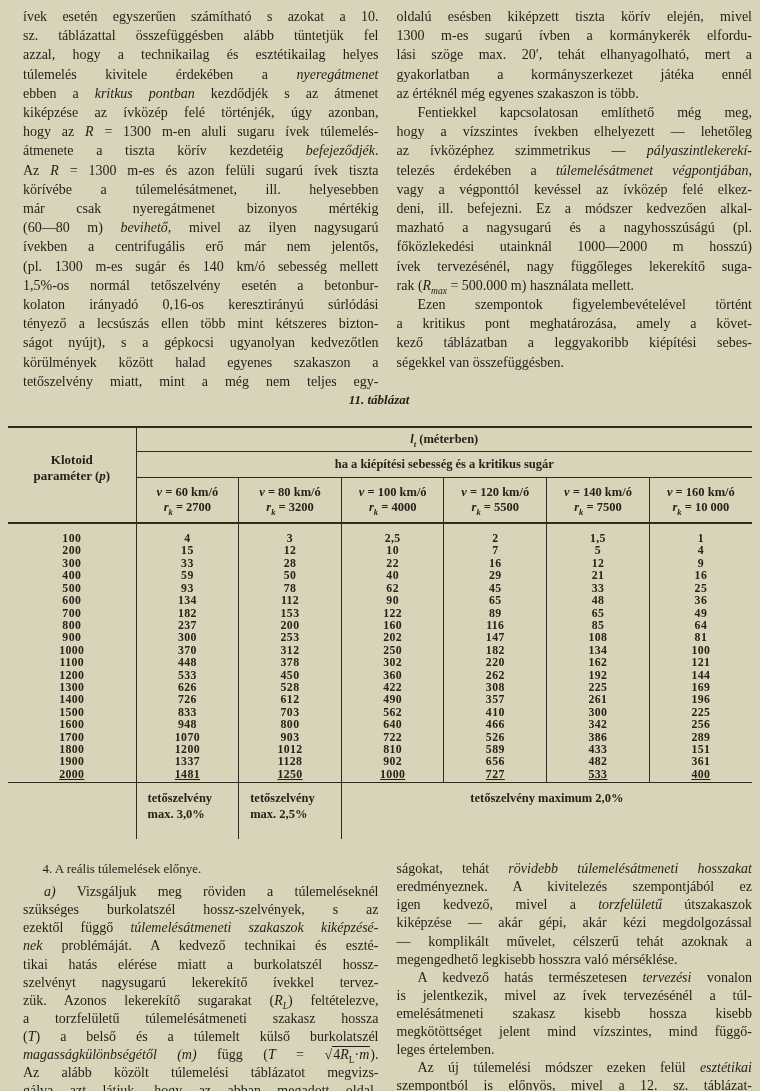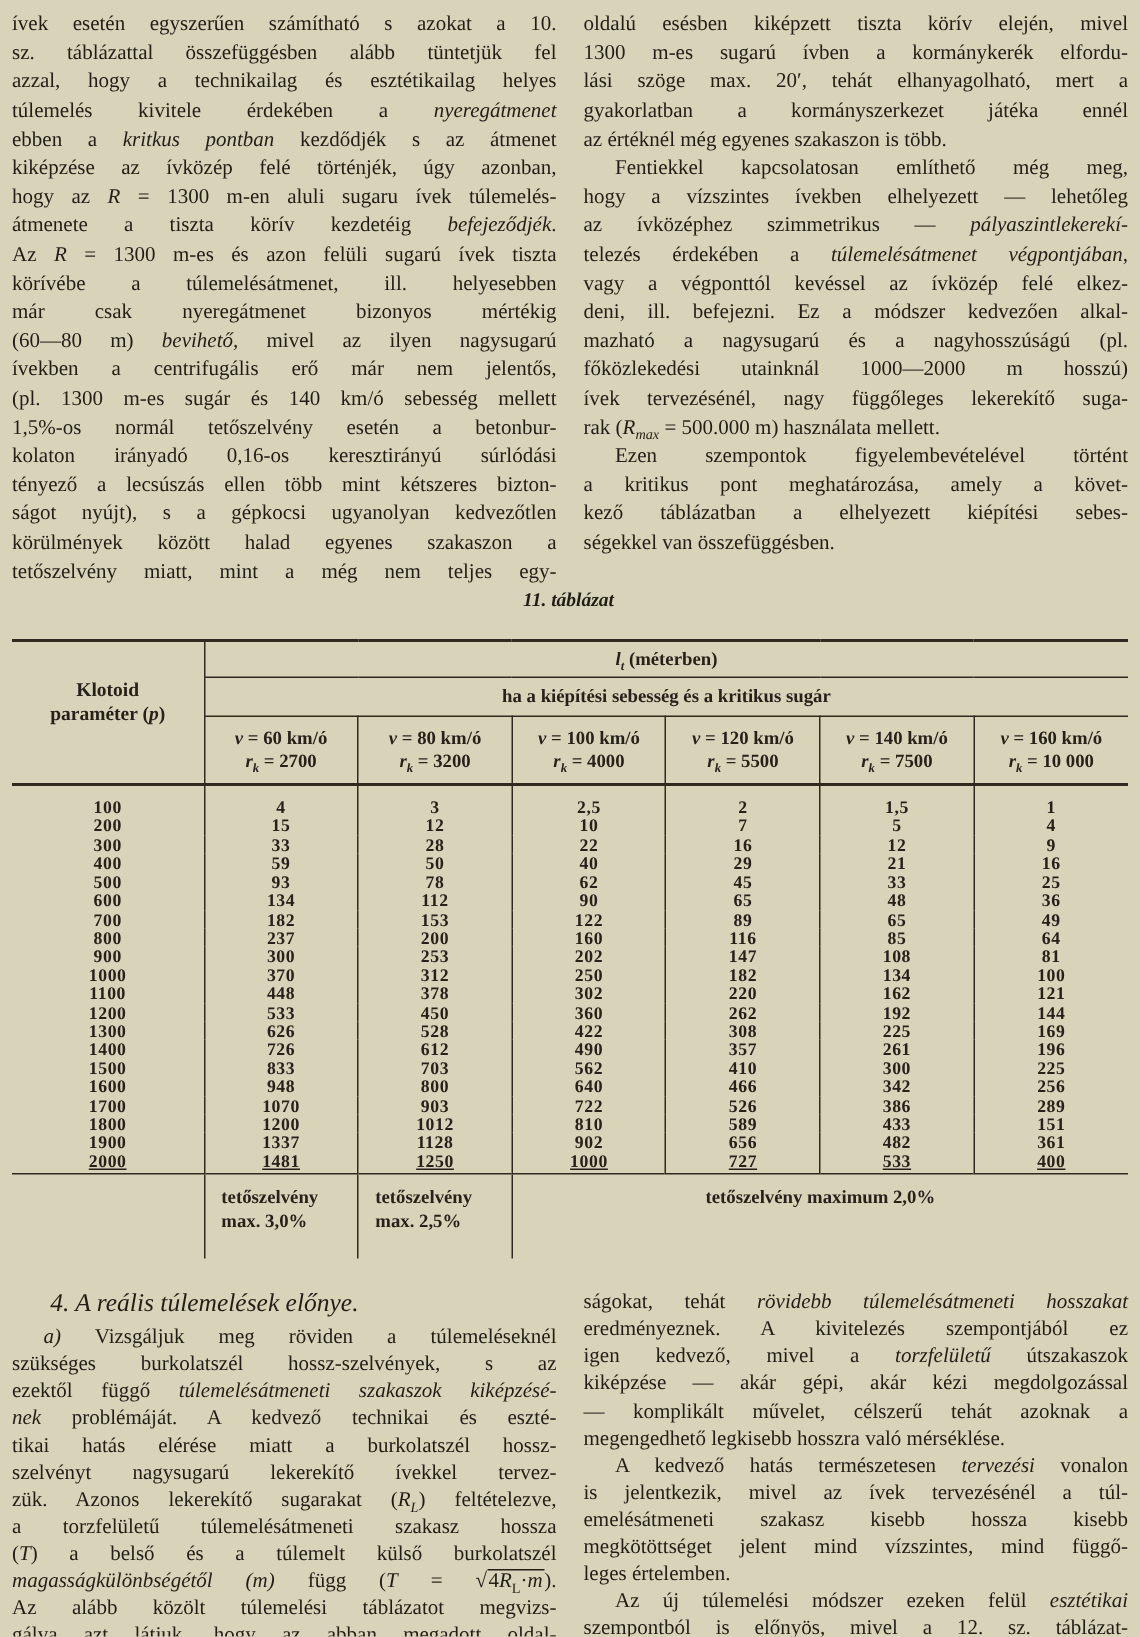--- a/index.html
+++ b/index.html
@@ -5,21 +5,21 @@
   html,body{margin:0;padding:0;}
   body{
     width:760px;height:1091px;overflow:hidden;
     background:#d8d4ba;
     font-family:"Liberation Serif","DejaVu Serif",serif;
     color:#211e16;
     -webkit-font-smoothing:antialiased;
   }
   .page{width:744px;margin:0 auto;padding-top:7px;}
   
-  .cols{display:flex;gap:18px;}
+  .cols{display:flex;gap:18px;margin-left:15px;}
   .col{flex:1 1 0;min-width:0;}
   .line{
     font-size:14px;line-height:19.2px;
     text-align:justify;text-align-last:justify;
     white-space:normal;
   }
   .bot .line{line-height:18.1px;}
   .line.e{text-align-last:left;}      
   .line.i{text-indent:1.5em;}         
   .line i{font-style:italic;}
@@ -70,21 +70,21 @@
   .tbl tfoot td{
     height:48px;vertical-align:top;padding-top:8px;
     font-size:12.5px;line-height:15.5px;
   }
   td.f0{border-right:1.5px solid #2e2a20;}
   td.fc{border-right:1.5px solid #2e2a20;padding-left:11px;}
   td.fwide{text-align:center;}
   
   .bot{margin-top:21px;}
   .heading{
-    font-style:italic;font-size:17px;line-height:18px;
+    font-size:13px;line-height:18px;
     text-indent:1.5em;margin-bottom:5px;
   }
 </style>
 </head>
 <body>
 
 <div class="page">
 
   <div class="cols">
     <div class="col">
@@ -120,21 +120,21 @@
         <div class="line">az ívközéphez szimmetrikus — <i>pályaszintlekerekí-</i></div>
         <div class="line">telezés érdekében a <i>túlemelésátmenet végpontjában</i>,</div>
         <div class="line">vagy a végponttól kevéssel az ívközép felé elkez-</div>
         <div class="line">deni, ill. befejezni. Ez a módszer kedvezően alkal-</div>
         <div class="line">mazható a nagysugarú és a nagyhosszúságú (pl.</div>
         <div class="line">főközlekedési utainknál 1000—2000 m hosszú)</div>
         <div class="line">ívek tervezésénél, nagy függőleges lekerekítő suga-</div>
         <div class="line e">rak (<i>R<sub>max</sub></i> = 500.000 m) használata mellett.</div>
         <div class="line i">Ezen szempontok figyelembevételével történt</div>
         <div class="line">a kritikus pont meghatározása, amely a követ-</div>
-        <div class="line">kező táblázatban a elhelyezett kiépítési sebes-</div>
+        <div class="line">kező táblázatban a leggyakoribb kiépítési sebes-</div>
         <div class="line e">ségekkel van összefüggésben.</div>
       </div>
   </div>
 
   <div class="caption">11. táblázat</div>
 
   <table class="tbl">
     <colgroup>
       <col class="c0">
         <col class="cv">

